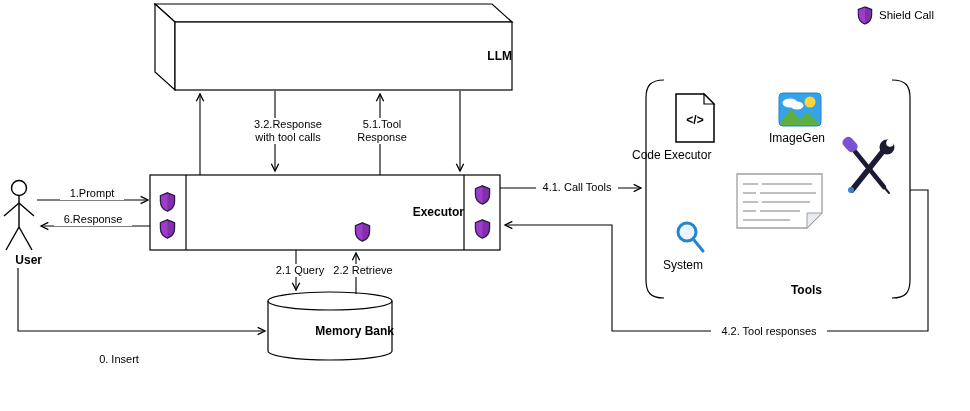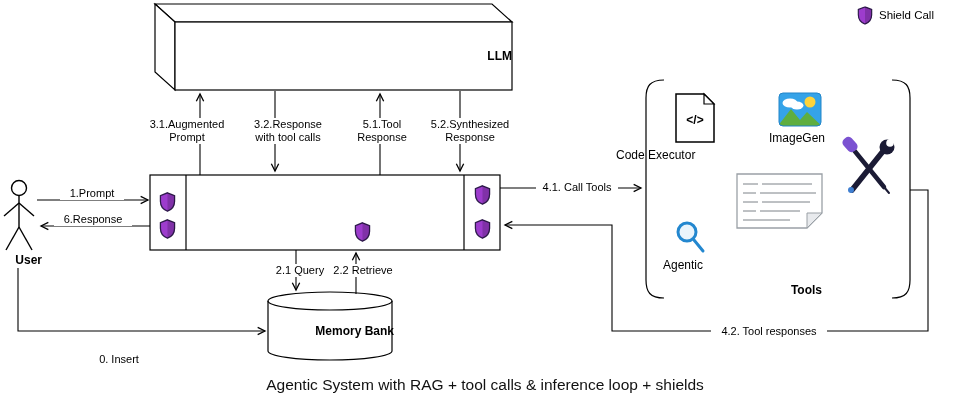--- a/index.html
+++ b/index.html
@@ -138,37 +138,35 @@
       <use href="#shield-sym"></use>
     </svg>
   <svg class="shield" style="left:354px;top:222px;" width="17" height="20" viewBox="0 0 24 28">
       <use href="#shield-sym"></use>
     </svg>
   <svg class="shield" style="left:857px;top:6px;" width="16" height="19" viewBox="0 0 24 28">
       <use href="#shield-sym"></use>
     </svg>
 
   <div class="node-label" style="left:175px;top:49px;width:337px;">LLM</div>
+  <div class="node-label" style="left:186px;top:205px;width:278px;">Executor</div>
   <div class="node-label" style="left:-3px;top:253px;width:45px;">User</div>
   <div class="node-label" style="left:266px;top:324px;width:128px;">Memory Bank</div>
   <div class="node-label" style="left:736px;top:283px;width:86px;">Tools</div>
 
-  <div class="tool-label" style="left:616px;top:148px;width:94px;">Code Executor</div>
+  <div class="tool-label" style="left:632px;top:148px;width:94px;">Code Executor</div>
   <div class="tool-label" style="left:769px;top:131px;width:62px;">ImageGen</div>
-  <div class="tool-label" style="left:663px;top:258px;width:48px;">Agentic</div>
+  <div class="tool-label" style="left:663px;top:258px;width:48px;">System</div>
 
   <div class="edge-label" style="left:60px;top:187px;width:64px;">1.Prompt</div>
   <div class="edge-label" style="left:54px;top:213px;width:78px;">6.Response</div>
-  <div class="edge-label" style="left:147px;top:118px;width:80px;">3.1.Augmented Prompt</div>
   <div class="edge-label" style="left:242px;top:118px;width:92px;">3.2.Response with tool calls</div>
   <div class="edge-label" style="left:344px;top:118px;width:76px;">5.1.Tool Response</div>
-  <div class="edge-label" style="left:424px;top:118px;width:92px;">5.2.Synthesized Response</div>
   <div class="edge-label" style="left:536px;top:181px;width:82px;">4.1. Call Tools</div>
   <div class="edge-label" style="left:711px;top:325px;width:116px;">4.2. Tool responses</div>
   <div class="edge-label" style="left:271px;top:264px;width:58px;">2.1 Query</div>
   <div class="edge-label" style="left:329px;top:264px;width:68px;">2.2 Retrieve</div>
   <div class="edge-label" style="left:88px;top:324px;width:62px;margin-top:29px;">0. Insert</div>
 
   <div class="legend-label" style="left:879px;top:9px;">Shield Call</div>
 
-  <div class="title" style="top:376px;">Agentic System with RAG + tool calls &amp; inference loop + shields</div>
 
 </div>
 
 </body></html>

